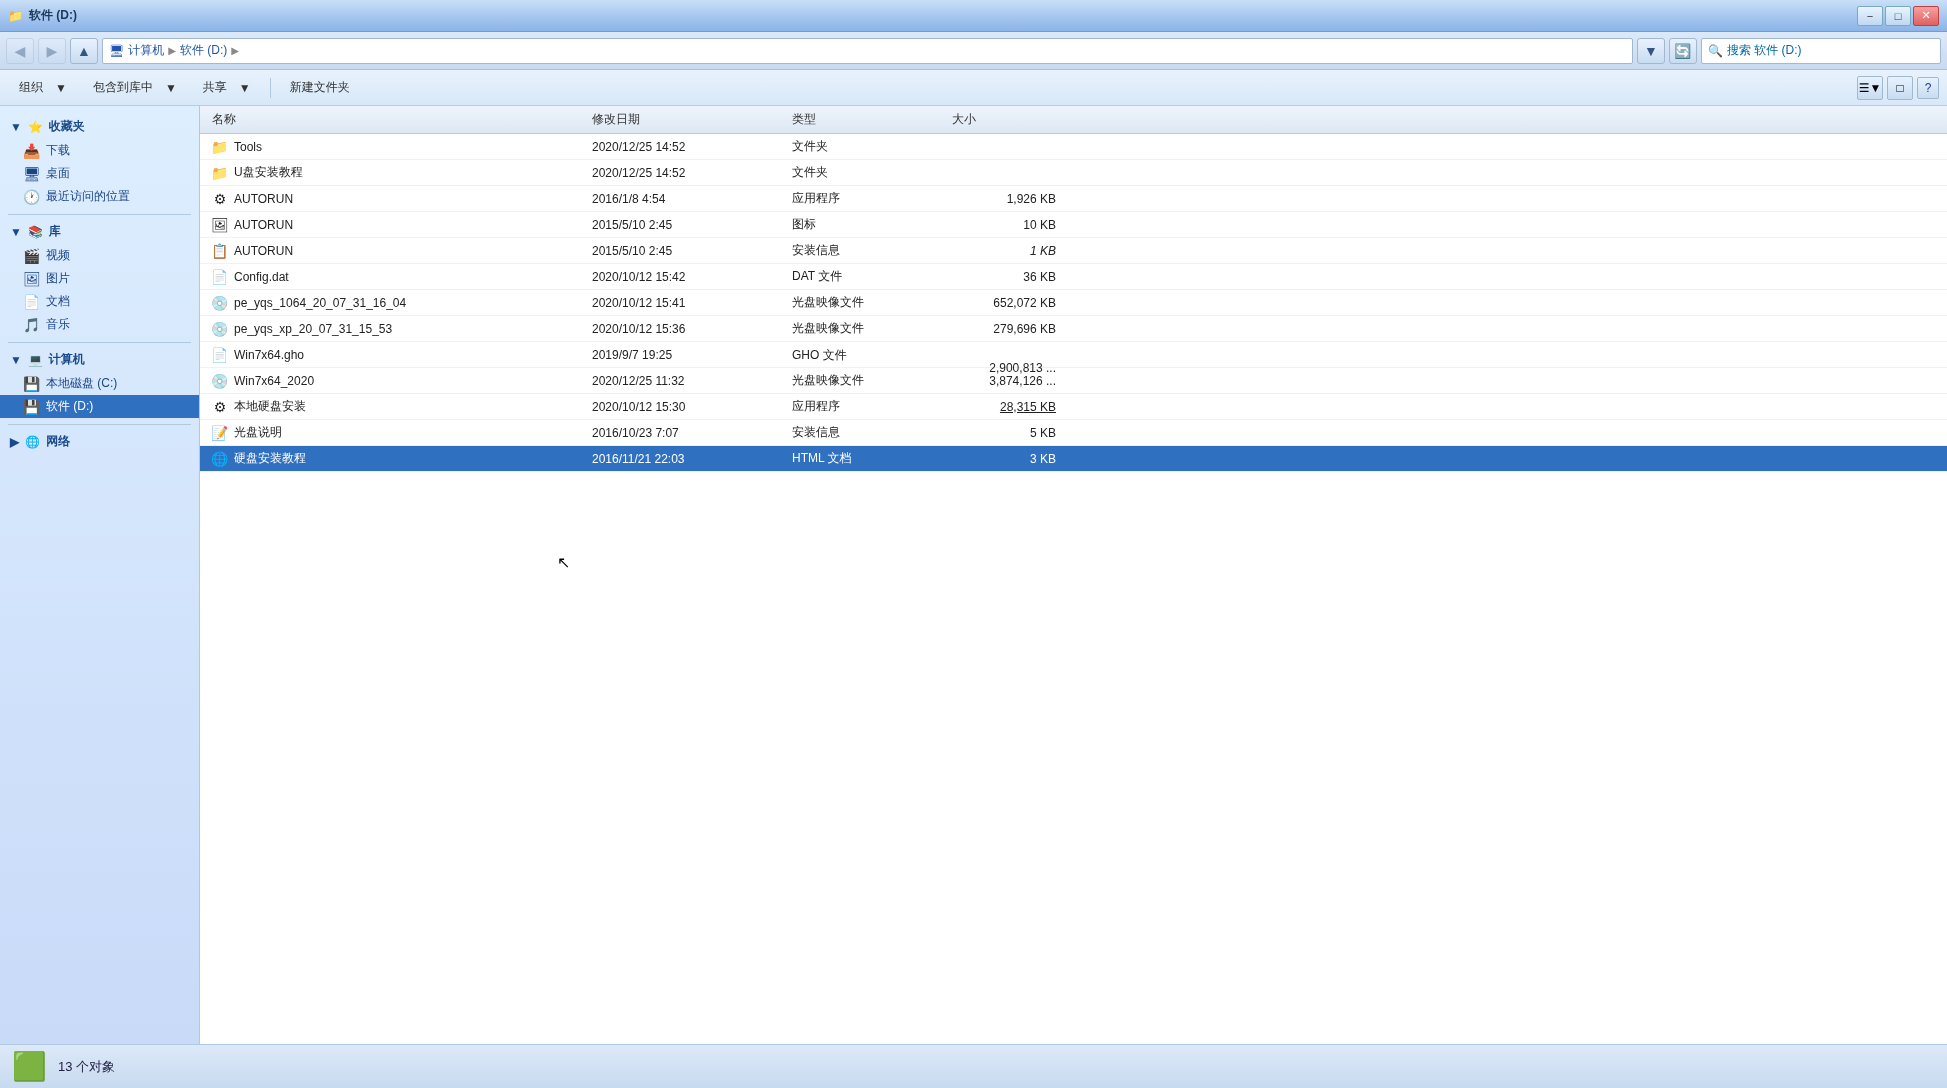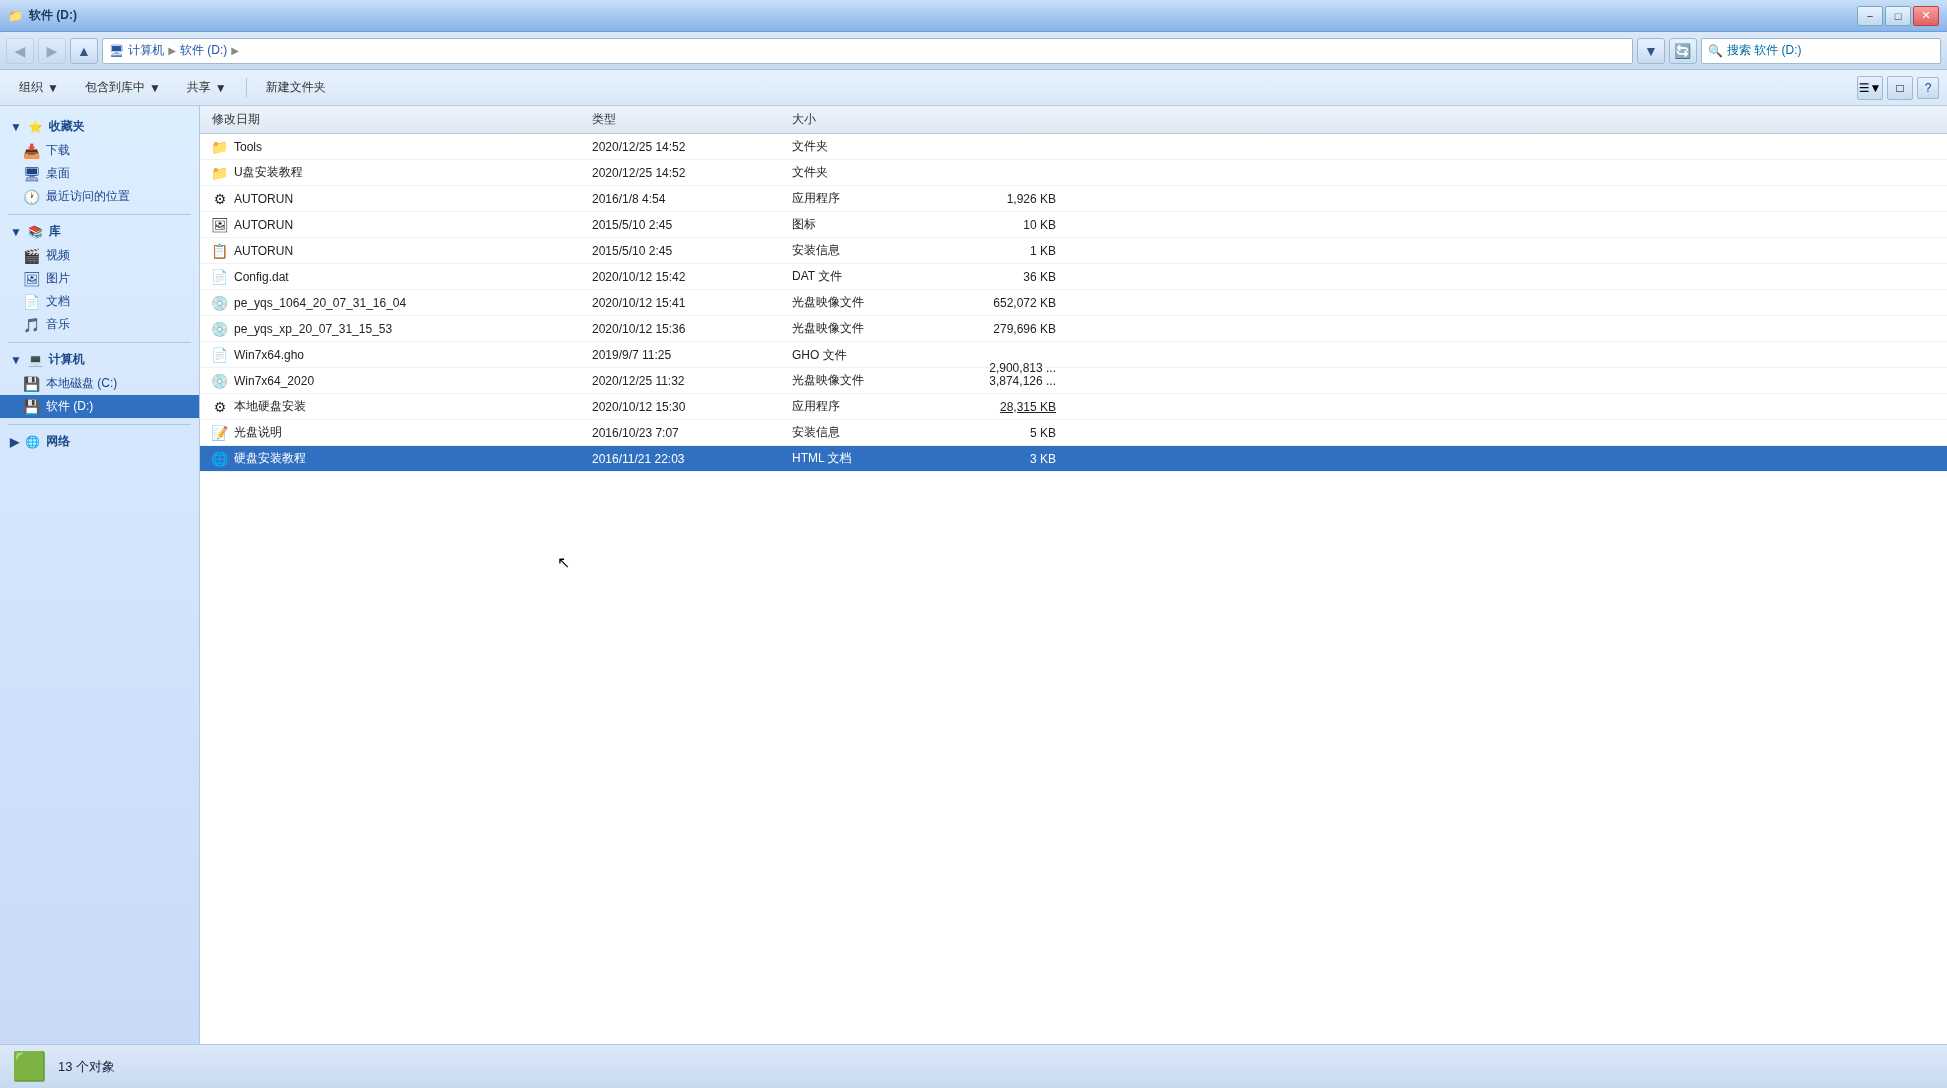--- a/index.html
+++ b/index.html
@@ -131,21 +131,21 @@
     }
     .toolbar-btn {
       height: 28px;
       padding: 0 10px;
       border: 1px solid transparent;
       background: transparent;
       border-radius: 3px;
       cursor: pointer;
       display: flex;
       align-items: center;
-      gap: 4px;
+      gap: 12px;
       font-size: 12px;
       color: #333;
     }
     .toolbar-sep {
       width: 1px;
       height: 20px;
       background: #b0c8e0;
       margin: 0 4px;
     }
     .toolbar-right {
@@ -458,20 +458,21 @@
         <span>🌐</span>
         <span>网络</span>
       </div>
     </div>
 
   </div>
 
   <div class="file-area">
 
     <div class="col-headers">
+      <div class="col-header">名称</div>
       <div class="col-header">修改日期</div>
       <div class="col-header">类型</div>
       <div class="col-header">大小</div>
     </div>
 
     <div id="file-list">
         <div class="file-row">
     <div class="file-cell">
       <span class="file-icon">📁</span>
       <span>Tools</span>
@@ -507,21 +508,21 @@
     <div class="file-cell">图标</div>
     <div class="file-cell" style="justify-content:flex-end;">10 KB</div>
   </div>
         <div class="file-row">
     <div class="file-cell">
       <span class="file-icon">📋</span>
       <span>AUTORUN</span>
     </div>
     <div class="file-cell">2015/5/10 2:45</div>
     <div class="file-cell">安装信息</div>
-    <div class="file-cell" style="justify-content:flex-end;">1 KB</div>
+    <div class="file-cell" style="justify-content:flex-end;font-style:italic;">1 KB</div>
   </div>
         <div class="file-row">
     <div class="file-cell">
       <span class="file-icon">📄</span>
       <span>Config.dat</span>
     </div>
     <div class="file-cell">2020/10/12 15:42</div>
     <div class="file-cell">DAT 文件</div>
     <div class="file-cell" style="justify-content:flex-end;">36 KB</div>
   </div>
@@ -541,21 +542,21 @@
     </div>
     <div class="file-cell">2020/10/12 15:36</div>
     <div class="file-cell">光盘映像文件</div>
     <div class="file-cell" style="justify-content:flex-end;">279,696 KB</div>
   </div>
         <div class="file-row">
     <div class="file-cell">
       <span class="file-icon">📄</span>
       <span>Win7x64.gho</span>
     </div>
-    <div class="file-cell">2019/9/7 11:25</div>
+    <div class="file-cell">2019/9/7 19:25</div>
     <div class="file-cell">GHO 文件</div>
     <div class="file-cell" style="justify-content:flex-end;margin-top:26px;">2,900,813 ...</div>
   </div>
         <div class="file-row">
     <div class="file-cell">
       <span class="file-icon">💿</span>
       <span>Win7x64_2020</span>
     </div>
     <div class="file-cell">2020/12/25 11:32</div>
     <div class="file-cell">光盘映像文件</div>

